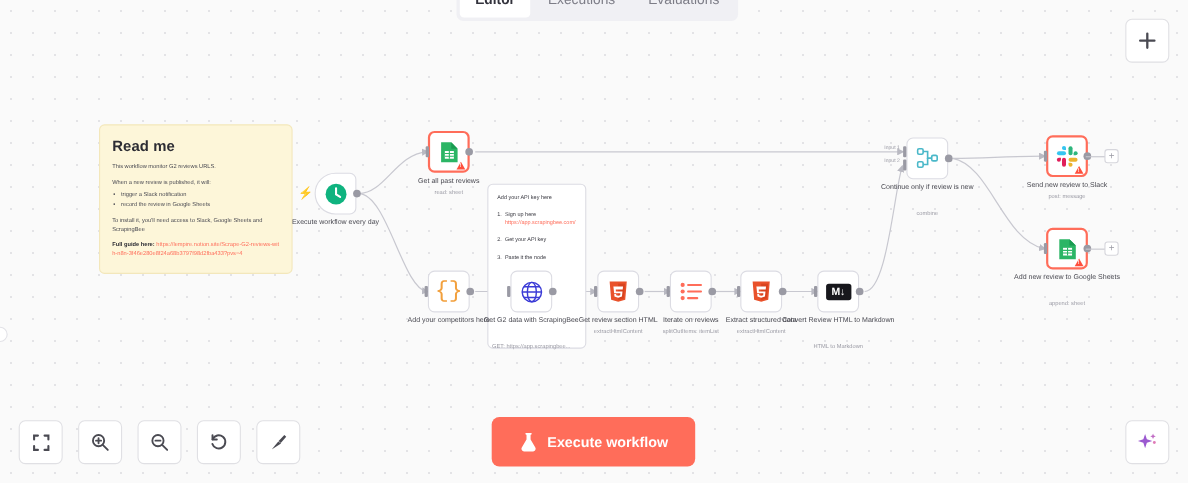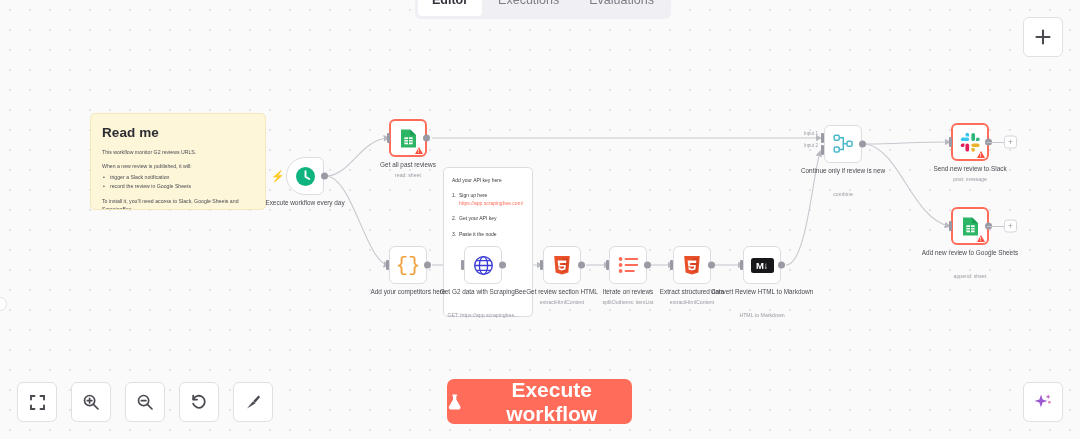--- a/index.html
+++ b/index.html
@@ -54,33 +54,33 @@
 
   
   #execute-workflow-button {
     position: absolute;
     left: 447px; top: 379px;
     width: 185px; height: 45px;
     background: #ff6d5a;
     border: none; border-radius: 7px;
     display: flex; align-items: center; justify-content: center; gap: 9px;
     color: #ffffff;
-    font-size: 21px; font-weight: 600;
+    font-size: 13px; font-weight: 600;
     font-family: "Liberation Sans", sans-serif;
     z-index: 35;
   }
 
   
   .sticky {
     position: absolute;
     border-radius: 5px;
     z-index: 5;
   }
   #readme-sticky {
-    left: 90px; top: 113px; width: 176px; height: 97px;
+    left: 90px; top: 113px; width: 176px; height: 136px;
     background: #fdf6d9;
     border: 1px solid #f3e7bb;
     padding: 11px 11px 8px 11px;
     overflow: hidden;
   }
   #readme-title { font-size: 13.5px; font-weight: 700; color: #2d2d34; margin-bottom: 8px; letter-spacing: .1px;}
   .rm-p { font-size: 5.2px; color: #4a4a52; line-height: 1.55; margin-bottom: 6px; }
   .rm-list { list-style: none; margin: -3px 0 6px 0; }
   .rm-list li { font-size: 5.2px; color: #4a4a52; line-height: 1.7; padding-left: 8px; position: relative; }
   .rm-list li:before { content: "•"; position: absolute; left: 1px; color: #4a4a52; }

